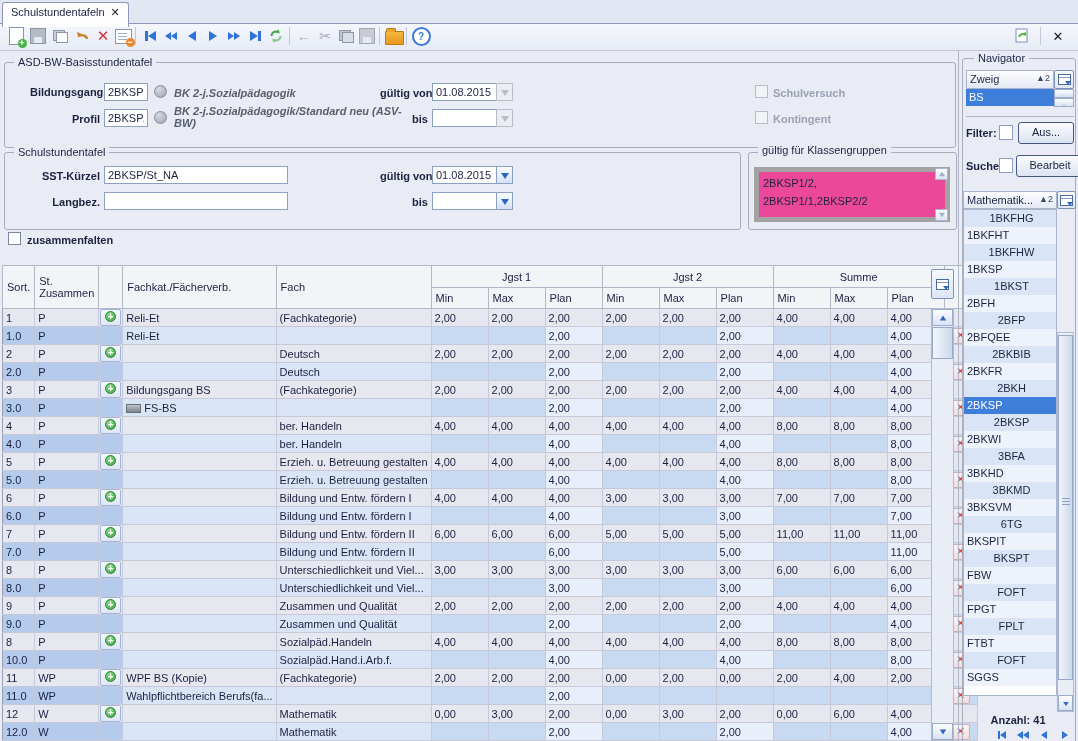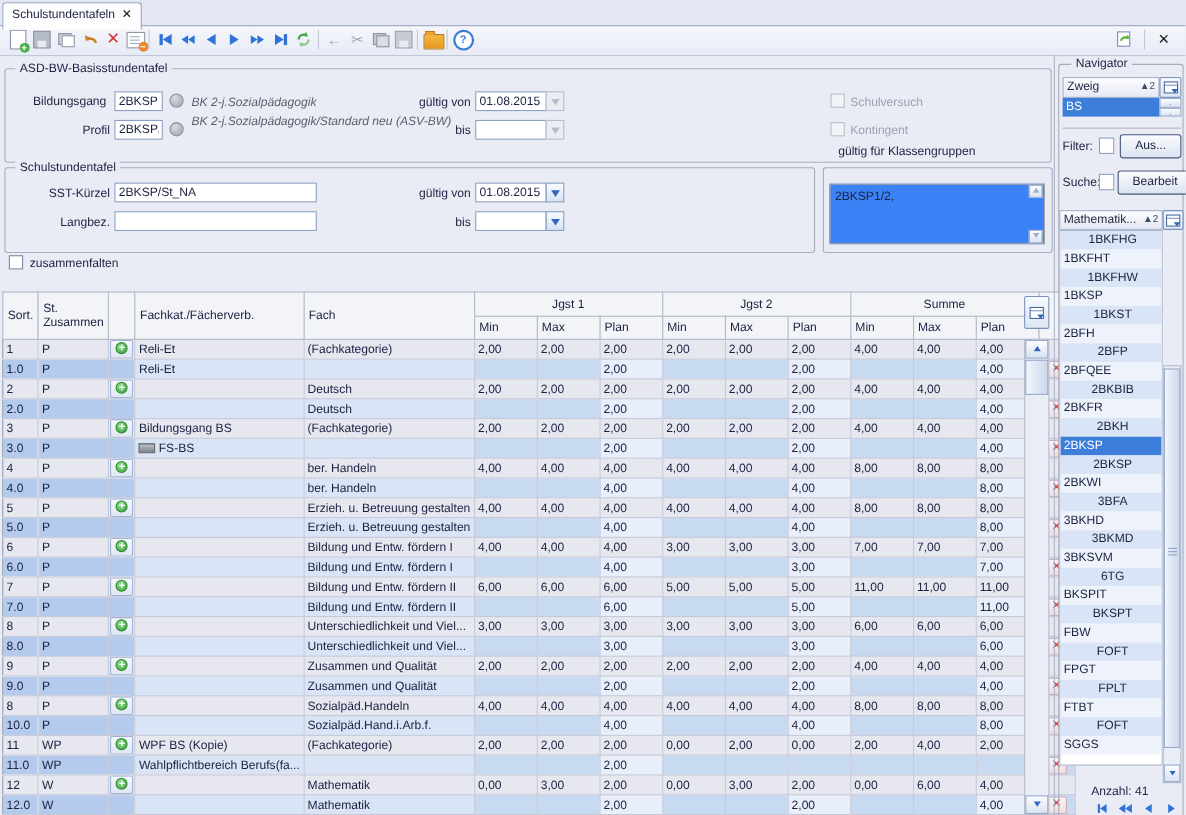--- a/index.html
+++ b/index.html
@@ -38,39 +38,39 @@
   .form-ic .minus{position:absolute;right:-4px;bottom:-4px;width:9px;height:9px;border-radius:50%;
       background:#e8882c;color:#fff;font-size:9px;line-height:8px;text-align:center;font-weight:bold;}
   .folder-ic{position:relative;width:17px;height:12px;background:linear-gradient(#f5b73e,#e8971f);border:1px solid #b97a14;border-radius:1px;margin-top:4px;}
   .folder-ic:before{content:"";position:absolute;left:0;top:-4px;width:8px;height:3px;background:#eda42c;border:1px solid #b97a14;border-bottom:none;border-radius:2px 2px 0 0;}
   .help-ic{width:15px;height:15px;border-radius:50%;background:#fff;border:2px solid #3a7bd5;color:#3a7bd5;
       font-weight:bold;font-size:10px;line-height:15px;text-align:center;}
   .close-x{color:#1a1a1a;font-size:13px;font-weight:bold;}
   
   .grp{position:absolute;border:1px solid #a8adbd;border-radius:3px;}
   .grp-title{position:absolute;background:#e9ebf5;padding:0 4px;color:#1c2340;z-index:2;}
-  .lbl{position:absolute;color:#1c2340;white-space:nowrap;}
+  .lbl{position:absolute;color:#1c2340;white-space:nowrap;font-weight:bold;}
   .lbl.dis{color:#9aa2b2;}
   .lbl.r{text-align:right;}
   .inp{position:absolute;background:#fff;border:1px solid #8ba0c0;height:18px;box-sizing:border-box;
        font-family:inherit;font-size:11px;color:#1c2340;padding:1px 3px;}
   .ddbtn{position:absolute;width:17px;height:18px;box-sizing:border-box;border:1px solid #8ba0c0;
        background:linear-gradient(#f8fbff,#d5e2f5);text-align:center;}
   .ddbtn .t-d{margin-top:6px;}
   .ddbtn.dis{border-color:#b9bdc9;background:#ecedf2;}
   .ddbtn.dis .t-d{border-top-color:#b9bdc9;}
   .t-d{display:inline-block;width:0;height:0;border-left:4px solid transparent;border-right:4px solid transparent;border-top:6px solid #2f66c0;}
   .t-u{display:inline-block;width:0;height:0;border-left:4px solid transparent;border-right:4px solid transparent;border-bottom:6px solid #2f66c0;}
   .t-d.gy{border-top-color:#9db0cc;} .t-u.gy{border-bottom-color:#9db0cc;}
   .chk{position:absolute;width:13px;height:13px;background:#fff;border:1px solid #7a87a0;box-sizing:border-box;}
   .chk.dis{background:#f2f3f7;border-color:#b9bdc9;}
   .info-ic{position:absolute;width:13px;height:13px;border-radius:50%;
      background:radial-gradient(circle at 35% 30%,#d8dce2,#9ba1ac);border:1px solid #8a9098;box-sizing:border-box;}
   .it{font-style:italic;color:#5a5f6e;}
-  .kgbox{position:absolute;background:#3b82f6;border:1px solid #a3a3a3;padding:2px 4px;line-height:18px;}
+  .kgbox{position:absolute;background:#ec4899;border:5px solid #a3a3a3;padding:2px 4px;line-height:18px;}
   .sb-btn{position:absolute;width:13px;height:12px;background:linear-gradient(#fbfcfe,#dde6f4);
       border:1px solid #aab8d2;box-sizing:border-box;text-align:center;line-height:9px;}
   .sb-btn .t-d,.sb-btn .t-u{transform:scale(.7);}
   
   table.sttbl{position:absolute;left:2px;top:265px;border-collapse:collapse;table-layout:fixed;
       font-size:11px;color:#1a2040;border:1px solid #9aa0b2;}
   .sttbl th{background:#f3f4f8;border:1px solid #b4b8c6;font-weight:normal;text-align:left;
       padding:1px 4px;overflow:hidden;white-space:nowrap;}
   .sttbl th.ctr{text-align:center;}
   .sttbl td{border-right:1px solid #c6cad8;border-bottom:1px solid #c6cad8;padding:0 3px;height:17px;
@@ -265,23 +265,24 @@
 <input class="inp" style="left: 432px; top: 166px; width: 65px;" value="01.08.2015">
 <span class="ddbtn" style="left:496px;top:166px"><span class="t-d"></span></span>
 
 <div class="lbl r" style="left:28px;top:196px;width:72px">Langbez.</div>
 <input class="inp" style="left: 104px; top: 192px; width: 184px;" value="">
 <div class="lbl r" style="left:398px;top:196px;width:30px">bis</div>
 <input class="inp" style="left: 432px; top: 192px; width: 65px;" value="">
 <span class="ddbtn" style="left:496px;top:192px"><span class="t-d"></span></span>
 
 <div class="grp" style="left:748px;top:152px;width:207px;height:76px"></div>
-<div class="grp-title" style="left:758px;top:132px">gültig für Klassengruppen</div>
+<div class="grp-title" style="left:758px;top:144px">gültig für Klassengruppen</div>
 <div class="kgbox" style="left:754px;top:167px;width:196px;height:55px;box-sizing:border-box">
   <div>2BKSP1/2,</div>
+  <div>2BKSP1/1,2BKSP2/2</div>
 </div>
 <span class="sb-btn" style="left:935px;top:168px"><span class="t-u gy" style="transform:scale(.75)"></span></span>
 <span class="sb-btn" style="left:935px;top:209px"><span class="t-d gy" style="transform:scale(.75)"></span></span>
 
 <span class="chk" style="left:8px;top:232px"></span>
 <div class="lbl" style="left:27px;top:234px">zusammenfalten</div>
 
 <table class="sttbl">
   <colgroup>
     <col style="width:31px">

